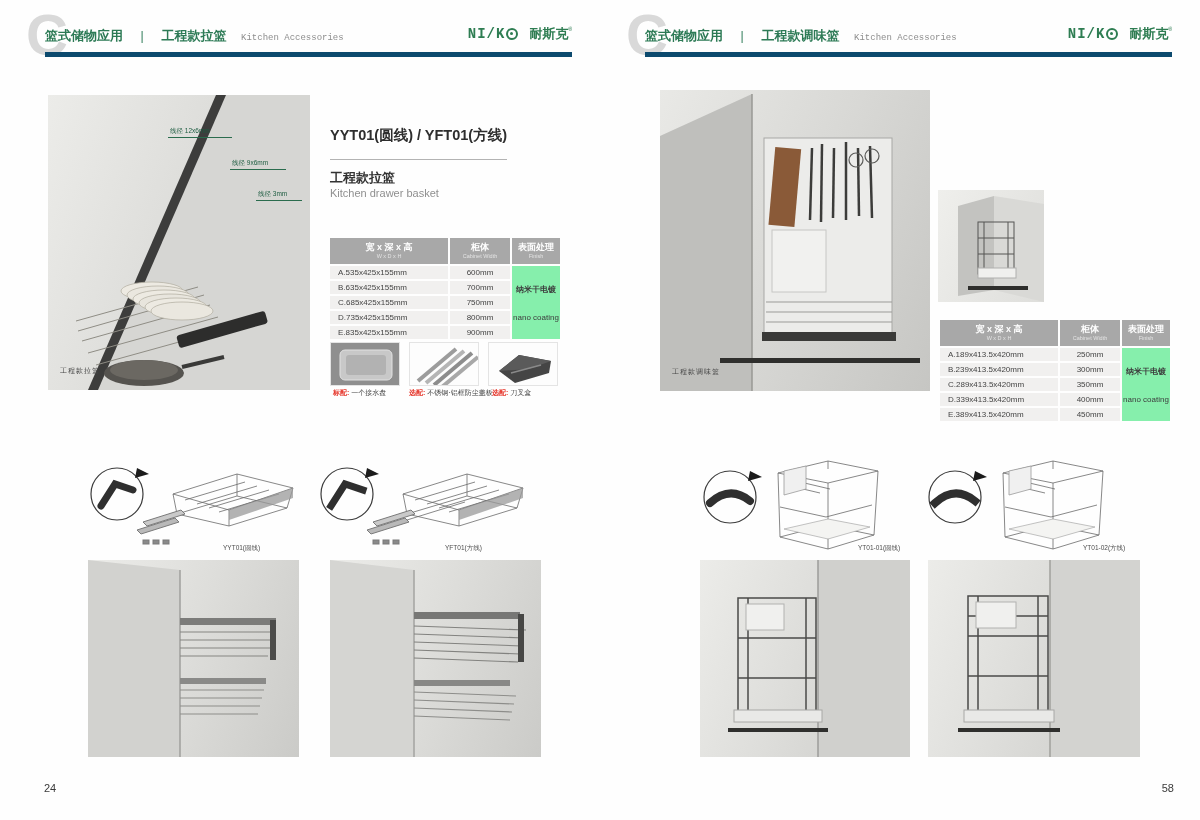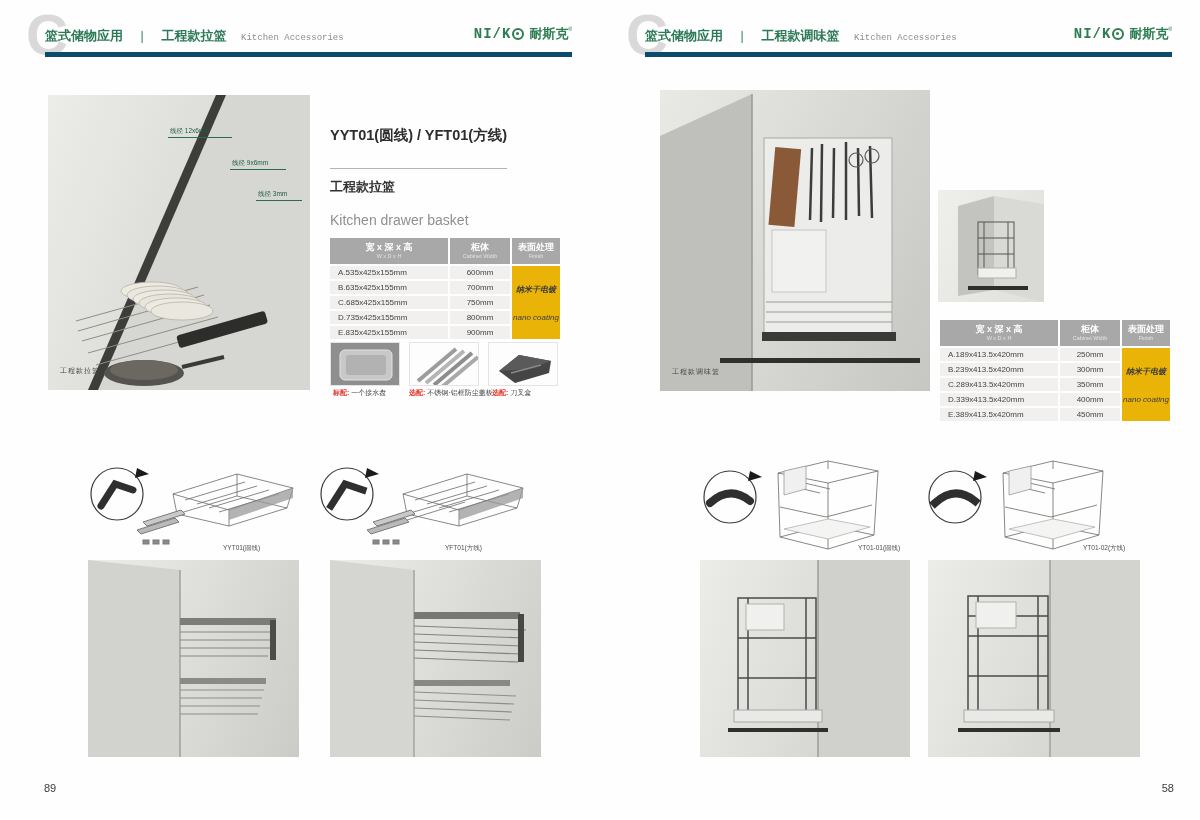--- a/index.html
+++ b/index.html
@@ -13,43 +13,43 @@
   .hdr-letter { position:absolute; left:26px; top:6px; font-size:58px; line-height:1; font-weight:bold; color:#d9d9d9; }
   .hdr { position:absolute; left:45px; right:28px; top:12px; height:45px; border-bottom:5px solid #0c4a6e;font-family:Liberation Mono, monospace; }
   .hdr-text { position:absolute; left:0; bottom:7px; white-space:nowrap; }
   .hdr-cat, .hdr-sub { color:#2c7a55; font-size:13px; font-weight:bold; }
   .hdr-bar { color:#2c7a55; font-size:12px; margin:0 6px; }
   .hdr-en { color:#8d8d8d; font-size:9px; margin-left:5px; }
   .logo { position:absolute; right:0; bottom:9px; display:flex; align-items:center;padding-left:8px; }
   .logo-latin { color:#2e7d52; font-size:14px; font-weight:bold; letter-spacing:1px; }
   .logo-o { width:12px; height:12px; border:2.5px solid #2e7d52; border-radius:50%; position:relative; margin:0 1px; }
   .logo-o::after { content:""; position:absolute; left:2px; top:2px; width:3px; height:3px; background:#2e7d52; border-radius:50%; }
-  .logo-cn { color:#2e7d52; font-size:13px; font-weight:bold; margin-left:4px; }
+  .logo-cn { color:#2e7d52; font-size:13px; font-weight:bold; margin-left:10px; }
   .logo-reg { color:#2e7d52; font-size:6px; vertical-align:top; position:relative; top:-5px; }
 
   
   .photo { position:absolute; overflow:hidden; background:linear-gradient(110deg,#ecece9 0%,#dededb 45%,#cbcbc8 100%); }
   .photo svg { position:absolute; inset:0; }
   .photo-cap { position:absolute; left:12px; bottom:14px; font-size:7px; color:#454545; letter-spacing:1px; z-index:3; }
   .anno { position:absolute; font-size:6.5px; color:#1d5c40; border-bottom:1px solid #2a6c4d; padding:0 2px 1px 2px; z-index:3; white-space:nowrap; }
 
   
   .tblock { position:absolute; width:235px; }
-  .model { display:inline-block; font-size:14.5px; font-weight:bold; color:#2e2e2e; padding-bottom:23px; border-bottom:1.5px solid #b3b3b3; white-space:nowrap; }
+  .model { display:inline-block; font-size:14.5px; font-weight:bold; color:#2e2e2e; padding-bottom:14px; border-bottom:1.5px solid #b3b3b3; white-space:nowrap; }
   .name-cn { margin-top:9px; font-size:13px; font-weight:bold; color:#333; }
-  .name-en { margin-top:16px; font-size:14px; color:#8f8f8f; }
+  .name-en { margin-top:0; font-size:11px; color:#8f8f8f; }
 
   
   .spec { position:absolute; display:grid; grid-template-columns:118px 60px 48px; gap:2px; width:272px; }
   .spec .th { background:#a8a8a8; color:#ffffff; height:26px; display:flex; flex-direction:column; align-items:center; justify-content:center; }
   .spec .th .cn { font-size:9px; font-weight:bold; line-height:1.2; }
   .spec .th .en { font-size:5.5px; color:#e3e3e3; line-height:1.2; }
   .spec .td { background:#f1f0ef; color:#444; font-size:8px; height:13px; display:flex; align-items:center; justify-content:center; white-space:nowrap; }
   .spec .td.sz { justify-content:flex-start; padding-left:8px; }
-  .spec .finish { grid-column:3; grid-row:2 / span 5; background:#eab308; display:flex; flex-direction:column; align-items:center; justify-content:center; height:auto;font-style:italic; }
+  .spec .finish { grid-column:3; grid-row:2 / span 5; background:#86efac; display:flex; flex-direction:column; align-items:center; justify-content:center; height:auto; }
   .spec .finish .f1 { font-size:8px; font-weight:bold; color:#3d3d3d; }
   .spec .finish .f2 { font-size:8px; color:#3d3d3d; margin-top:18px;text-align:right; }
 
   
   .acc { position:absolute; width:70px; height:44px; background:#fff; border:1px solid #e4e4e4; overflow:hidden; }
   .acc svg { display:block; }
   .acc-cap { position:absolute; font-size:7px; white-space:nowrap; }
   .acc-cap .lab { color:#e6392e; font-weight:bold; }
   .acc-cap .txt { color:#3f3f3f; margin-left:2px; }
 
@@ -278,21 +278,21 @@
         <g stroke="#8d8d8a" stroke-width="1.1">
           <line x1="84" y1="132" x2="186" y2="136"></line>
             <line x1="84" y1="140" x2="184" y2="144"></line>
           <line x1="84" y1="148" x2="182" y2="152"></line>
             <line x1="84" y1="156" x2="180" y2="160"></line>
         </g>
         <rect x="188" y="54" width="6" height="48" fill="#474745"></rect>
       </svg>
     </div>
 
-    <div class="pageno l">89</div>
+    <div class="pageno l">24</div>
   </div>
 
   <div class="pg right">
     <div class="hdr-letter">C</div>
     <div class="hdr">
       <div class="hdr-text">
         <span class="hdr-cat">篮式储物应用</span>
         <span class="hdr-bar">|</span>
         <span class="hdr-sub">工程款调味篮</span>
         <span class="hdr-en">Kitchen Accessories</span>

